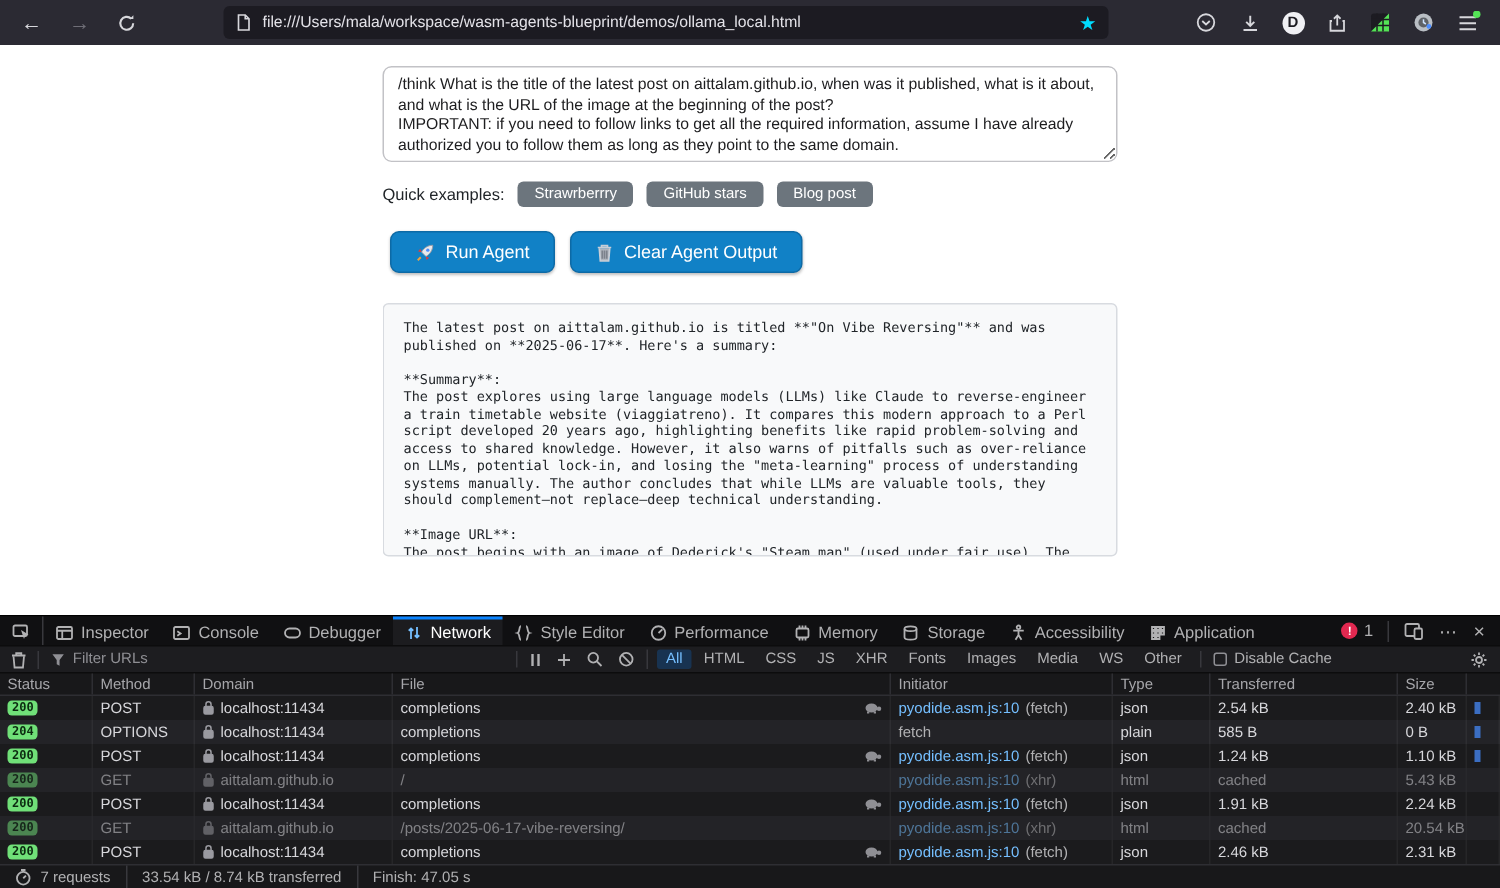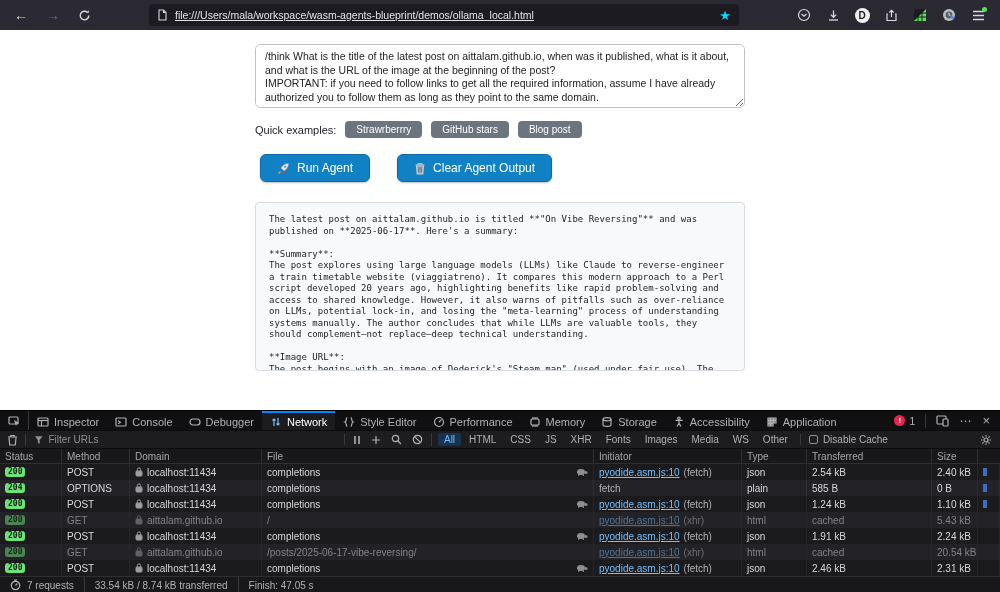--- a/index.html
+++ b/index.html
@@ -8,40 +8,40 @@
   .screen { width:1000px; height:592px; position:relative; display:flex; flex-direction:column; }
 
   
   .chrome { height:30px; background:#2b2a33; display:flex; align-items:center; flex:0 0 auto; }
   .nav-btns { display:flex; align-items:center; gap:18px; padding:0 18px 0 14px; color:#d7d7dc; }
   .nav-glyph { font-size:14px; line-height:1; cursor:default; }
   .nav-glyph.dim { color:#6f6e77; }
   .urlbar { width:590px; height:22px; background:#1c1b22; border-radius:4px; display:flex;
     align-items:center; padding:0 8px; gap:7px; margin-left:40px; }
   .urlbar .url-text { color:#e3e2e8; font-size:10.5px; white-space:nowrap; overflow:hidden;
-    flex:1;text-decoration:underline; }
+    flex:1; }
   .star { color:#00ddff; font-size:13px; line-height:1; }
   .chrome-icons { display:flex; align-items:center; gap:13px; margin-left:auto; padding-right:14px; }
   .ci { width:16px; height:16px; display:flex; align-items:center; justify-content:center; position:relative; }
   .d-circle { width:15px; height:15px; border-radius:50%; background:#f0f0f4; color:#1c1b22;
     font-size:10px; font-weight:bold; display:flex; align-items:center; justify-content:center; }
   .menu-dot { position:absolute; top:0; right:-1px; width:5px; height:5px; border-radius:50%; background:#54e356; }
 
   
   .viewport { height:380px; background:#fff; overflow:hidden; flex:0 0 auto; }
   .page-col { width:490px; margin:0 auto; display:flex; flex-direction:column; }
   textarea.prompt { margin-top:14px; height:64px; width:100%; border:1px solid #c2c2c6;
     border-radius:6px; padding:5px 9px; font-family:"Liberation Sans", sans-serif;
     font-size:10.5px; line-height:1.3; color:#1d1d1f; resize:vertical; background:#fff; }
   .quick-row { margin-top:13px; display:flex; align-items:center; gap:9px; }
   .quick-label { font-size:11px; color:#212529; }
   .quick-pills { display:flex; gap:9px; }
   .qpill { background:#6c757d; color:#fff; border:none; border-radius:4px; font-size:10px;
     padding:3px 11px; font-family:Liberation Sans, sans-serif; cursor:pointer; }
-  .actions { margin-top:16px; display:flex; gap:27px; padding-left:5px; }
+  .actions { margin-top:16px; display:flex; gap:10px; padding-left:5px; }
   .btn-blue { background:#1181c6; border:1px solid #0d6aa6; color:#fff; border-radius:6px;
     font-size:12px; padding:6px 16px; display:flex; align-items:center; gap:7px;
     font-family:"Liberation Sans", sans-serif; cursor:pointer; box-shadow:0 1px 2px rgba(0,0,0,.25); }
   .output { margin-top:20px; background:#f8f9fa; border:1px solid #d8dbe0; border-radius:4px;
     padding:11px 13px; height:169px; overflow:hidden; }
   .output pre { font-family:"DejaVu Sans Mono", monospace; font-size:9px; line-height:11.5px;
     color:#212529; white-space:pre; }
 
   
   .devtools { flex:1; background:#18181a; color:#b1b1b3; display:flex; flex-direction:column;
@@ -88,21 +88,21 @@
   .dt-rows { flex:1; overflow:hidden; }
   .dt-row { height:16px; font-size:10px; color:#d7d7db; cursor:default; }
   .dt-row:nth-child(even) { background:#232327; }
   .dt-row:nth-child(odd) { background:#1b1b1d; }
   .cell { display:flex; align-items:center; padding:0 5px; border-right:1px solid rgba(255,255,255,.05);
     overflow:hidden; white-space:nowrap; gap:4px; }
   .dt-row.dim .cell { opacity:.52; }
   .badge { background:#70e078; color:#0c2a10; font-family:"DejaVu Sans Mono", monospace;
     font-size:8px; font-weight:bold; border-radius:3px; padding:0.5px 3px; line-height:1.2; }
   .turtle { margin-left:auto; }
-  .init-link { color:#75bfff; text-decoration:underline; }
+  .init-link { color:#75bfff; }
   .init-rest { color:#b1b1b3; }
   .c-init { justify-content:flex-start; }
   .wf-bar { width:4px; height:8px; background:#3b6ec2; display:block; }
 
   .dt-status { height:17px; background:#18181a; border-top:1px solid #2e2e33; display:flex;
     align-items:center; font-size:10px; color:#b1b1b3; flex:0 0 auto; gap:0; }
   .st-item { display:flex; align-items:center; gap:6px; padding:0 10px; height:100%; }
   .st-item + .st-item { border-left:1px solid #38383d; }
 
   .hidden-defs { position:absolute; width:0; height:0; overflow:hidden; }

